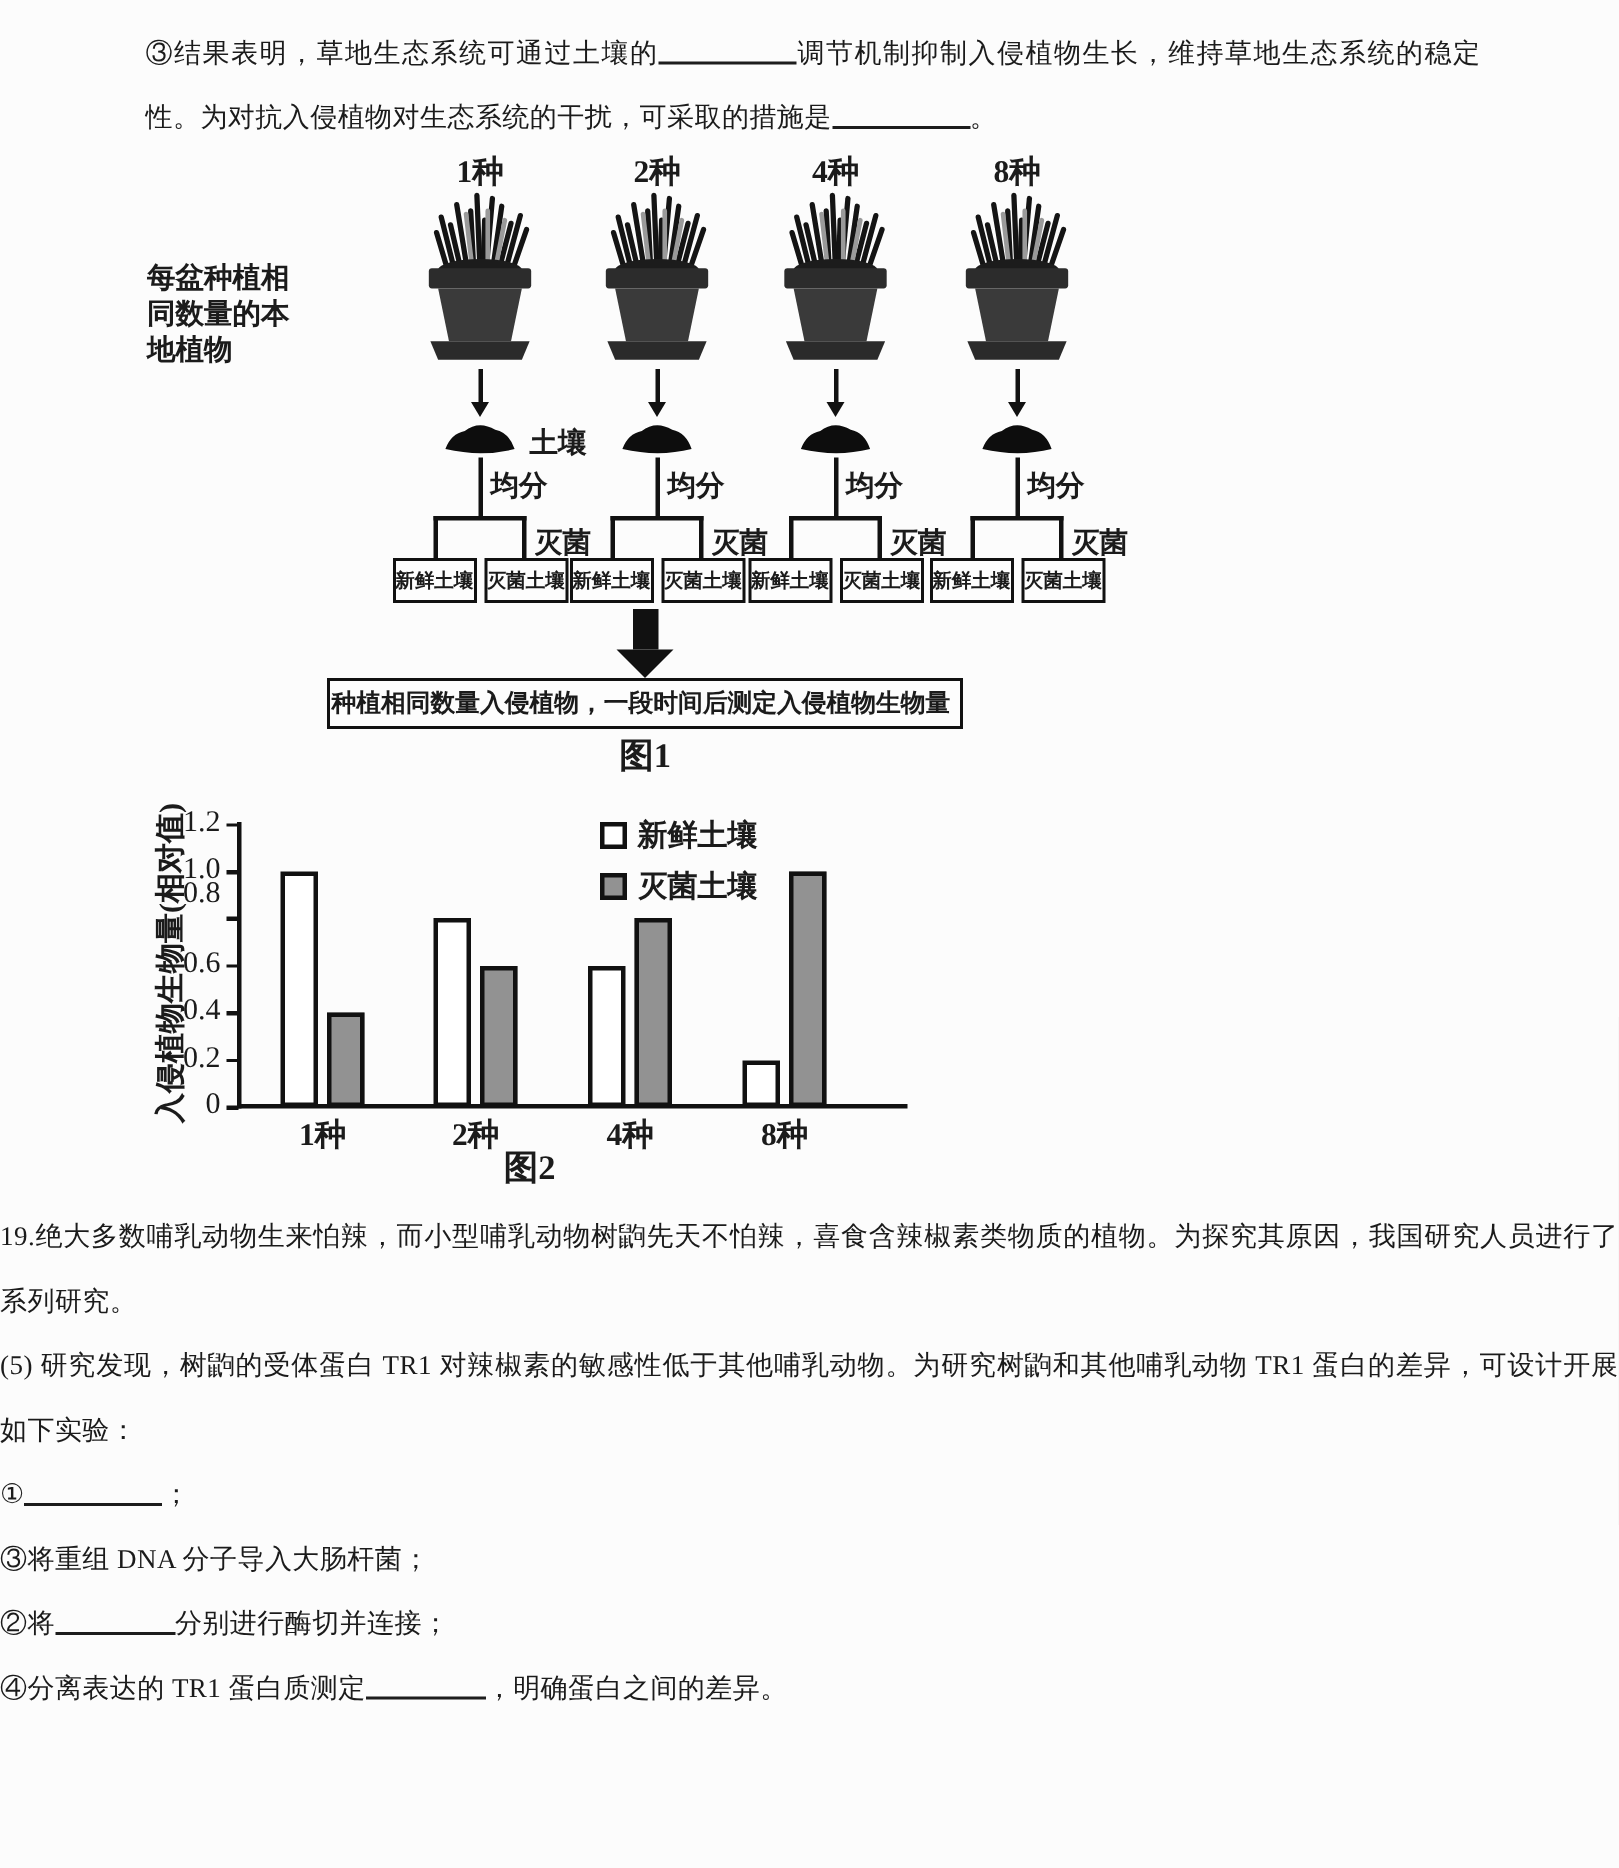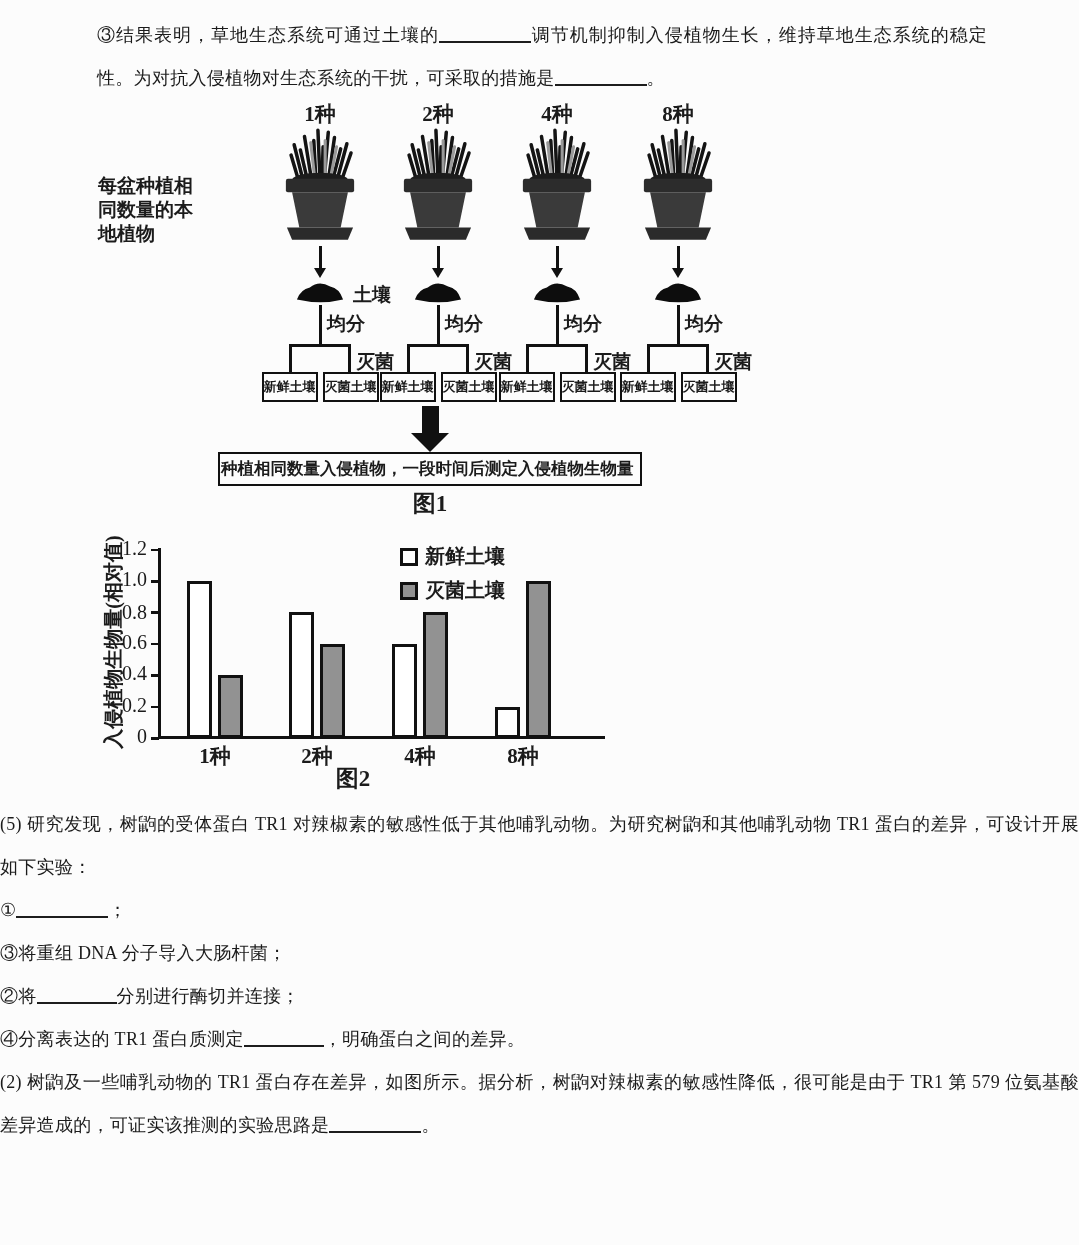--- a/index.html
+++ b/index.html
@@ -224,21 +224,21 @@
     <div id="plot">
         <div class="ytick" style="top: 212px;"></div>
         <div class="yticklab" style="top: 200px;">0</div>
         <div class="ytick" style="top: 180.6px;"></div>
         <div class="yticklab" style="top: 168.6px;">0.2</div>
         <div class="ytick" style="top: 149.2px;"></div>
         <div class="yticklab" style="top: 137.2px;">0.4</div>
         <div class="ytick" style="top: 117.8px;"></div>
         <div class="yticklab" style="top: 105.8px;">0.6</div>
         <div class="ytick" style="top: 86.4px;"></div>
-        <div class="yticklab" style="top: 76px; text-align: right;">0.8</div>
+        <div class="yticklab" style="top: 59px; text-align: right;">0.8</div>
         <div class="ytick" style="top: 55px;"></div>
         <div class="yticklab" style="top: 43px;">1.0</div>
         <div class="ytick" style="top: 23.6px;"></div>
         <div class="yticklab" style="top: 11.6px;">1.2</div>
         <div class="bar" style="left: 92px; height: 157px; bottom: 65px; background: rgb(255, 255, 255);"></div>
         <div class="bar" style="left: 123px; height: 63px; bottom: 65px; background: rgb(146, 146, 146);"></div>
         <div class="xlab" style="left: 80px;">1种</div>
         <div class="bar" style="left: 194px; height: 126px; bottom: 65px; background: rgb(255, 255, 255);"></div>
         <div class="bar" style="left: 225px; height: 94px; bottom: 65px; background: rgb(146, 146, 146);"></div>
         <div class="xlab" style="left: 182px;">2种</div>
@@ -258,21 +258,21 @@
       </div>
       <div class="legend-item">
         <span class="sw" style="background: rgb(146, 146, 146);"></span>
         <span>灭菌土壤</span>
       </div>
     </div>
     <div class="fig-caption cap2">图2</div>
   </div>
 
   <div class="q19">
+    <p class="para">19.绝大多数哺乳动物生来怕辣，而小型哺乳动物树鼩先天不怕辣，喜食含辣椒素类物质的植物。为探究其原因，我国研究人员进行了系列研究。</p>
     <p class="para">(5) 研究发现，树鼩的受体蛋白 TR1 对辣椒素的敏感性低于其他哺乳动物。为研究树鼩和其他哺乳动物 TR1 蛋白的差异，可设计开展如下实验：</p>
     <p class="para"><span>①</span><span class="blank"></span><span>；</span></p>
     <p class="para">③将重组 DNA 分子导入大肠杆菌；</p>
     <p class="para"><span>②将</span><span class="blank w80"></span><span>分别进行酶切并连接；</span></p>
     <p class="para"><span>④分离表达的 TR1 蛋白质测定</span><span class="blank w80"></span><span>，明确蛋白之间的差异。</span></p>
-    <p class="para"><span>(2) 树鼩及一些哺乳动物的 TR1 蛋白存在差异，如图所示。据分析，树鼩对辣椒素的敏感性降低，很可能是由于 TR1 第 579 位氨基酸差异造成的，可证实该推测的实验思路是</span><span class="blank"></span><span>。</span></p>
   </div>
 
 </div>
 
 </body></html>

